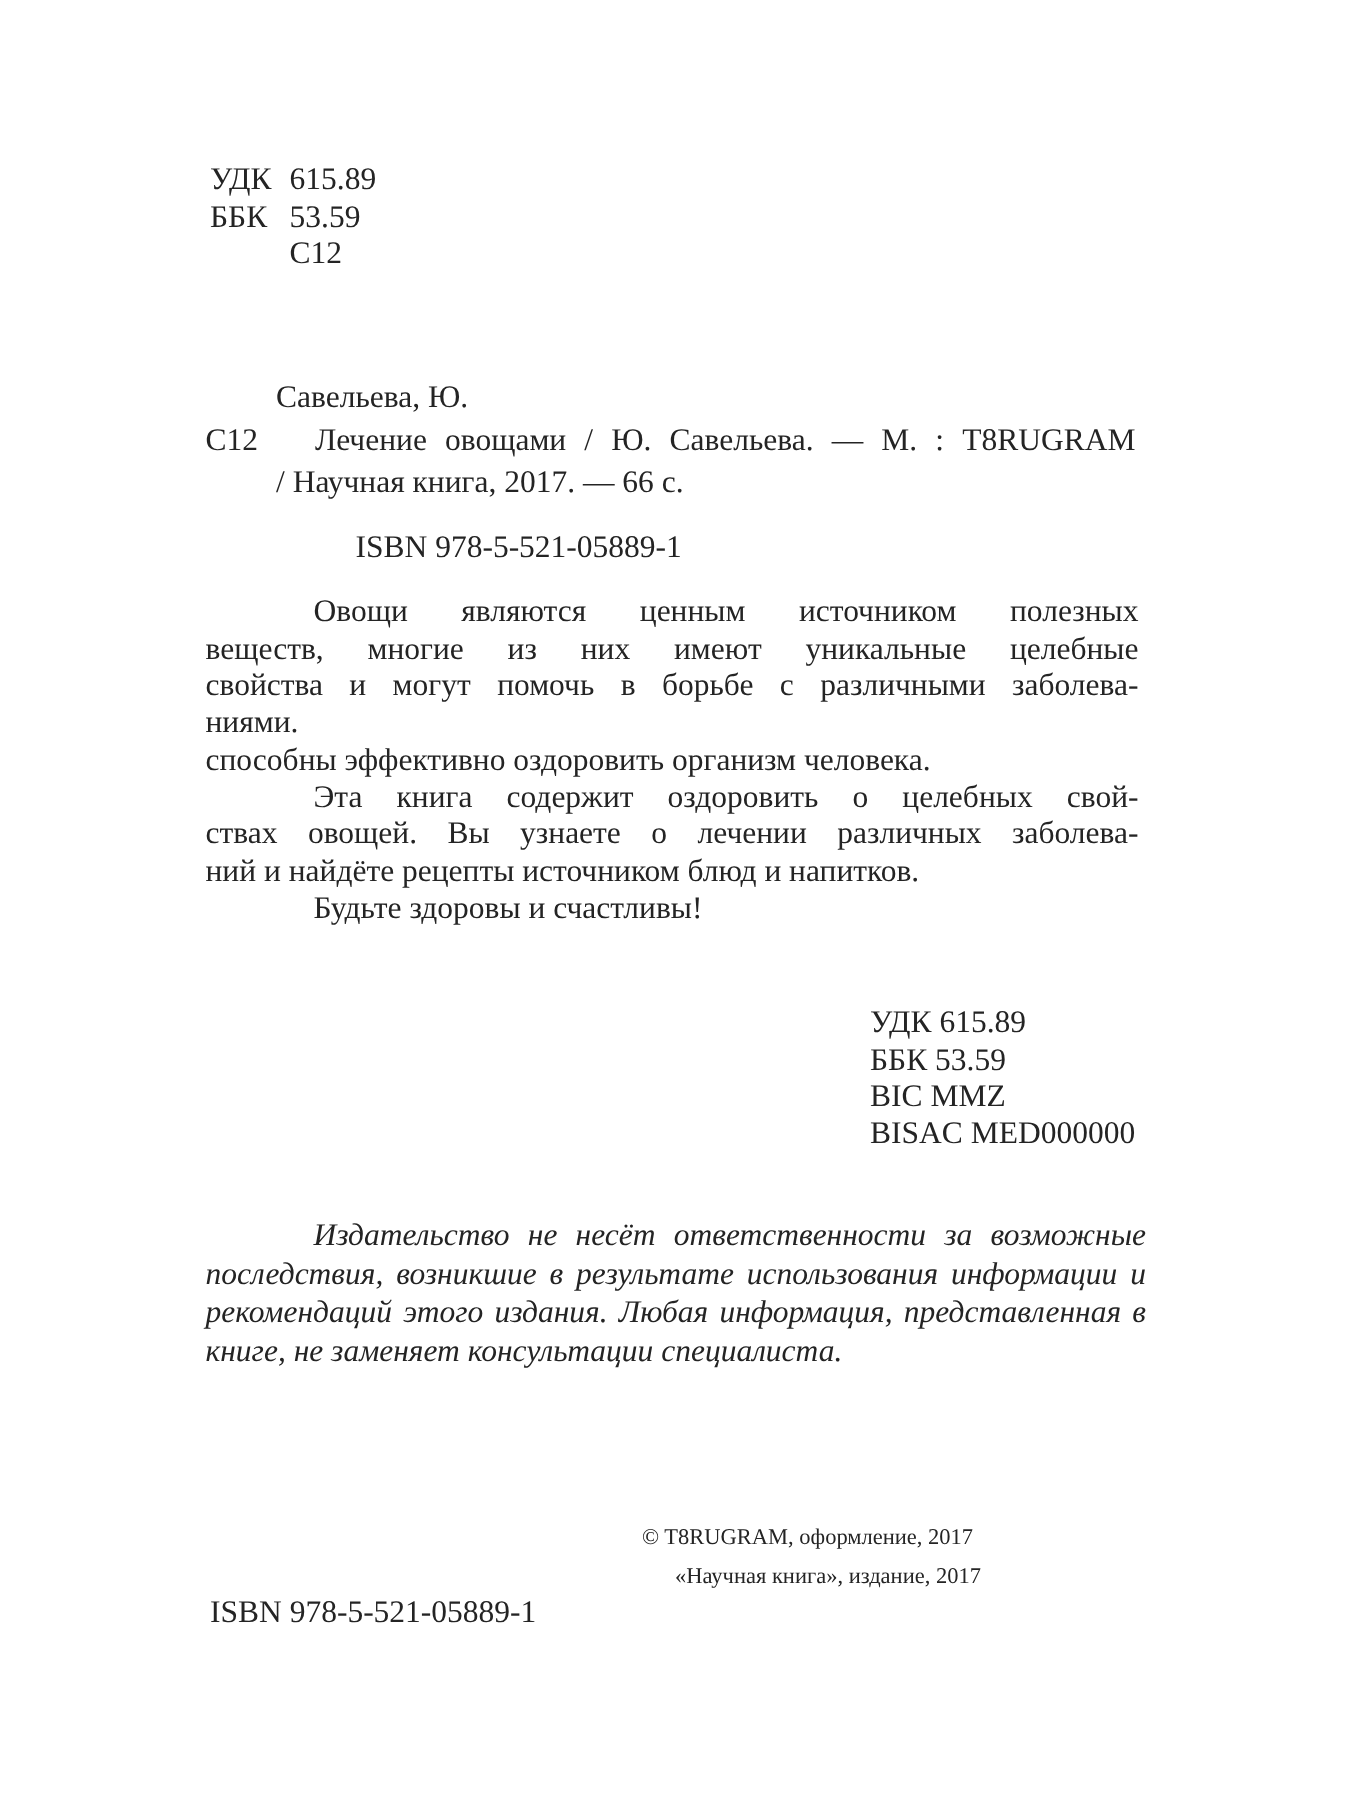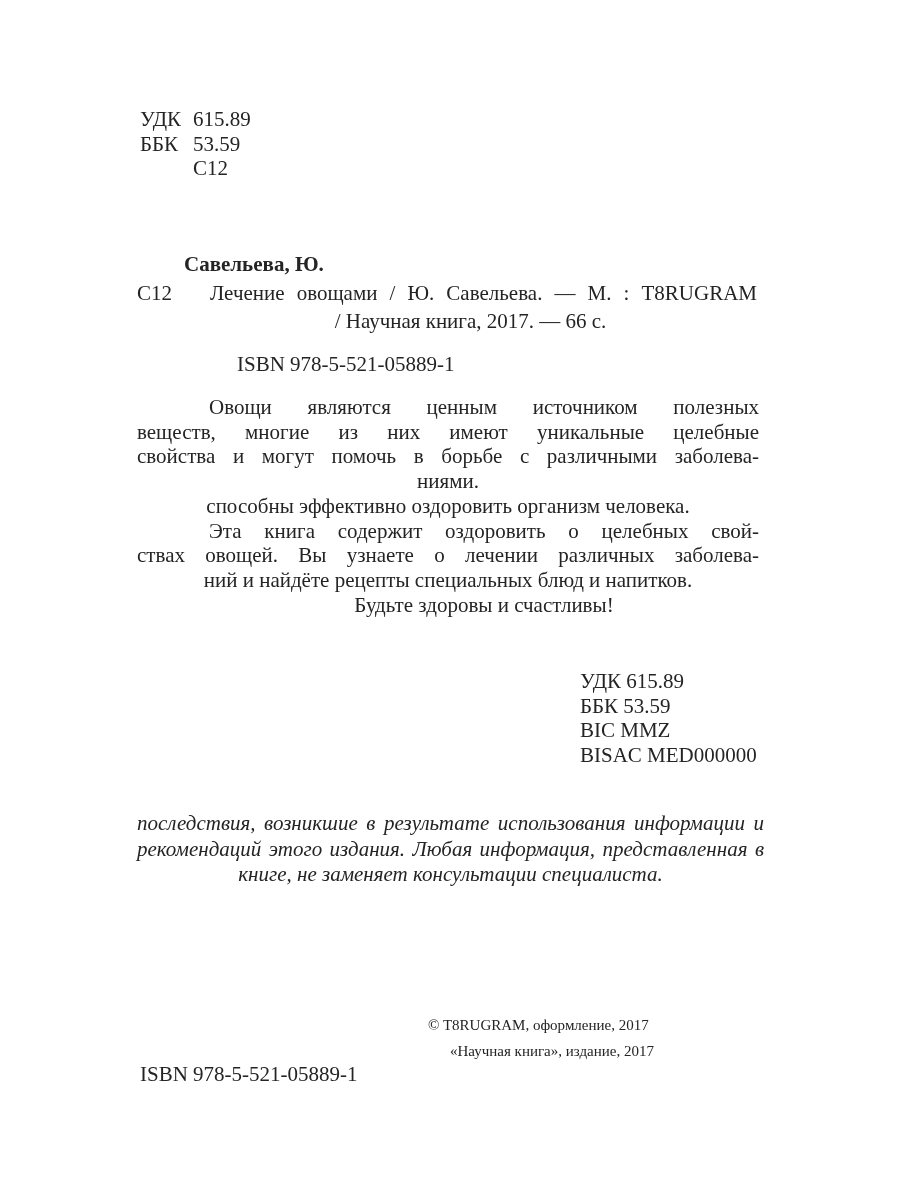--- a/index.html
+++ b/index.html
@@ -31,21 +31,21 @@
   }
   
   .card {
     position: absolute;
     left: 184px;
     top: 250px;
     width: 573px;
     font-size: 21px;
     line-height: 28.6px;
   }
-  .card-author { font-weight: bold; }
+  .card-author { font-weight: normal; }
   .card-code {
     position: absolute;
     left: -47px;
     top: 28.6px;
   }
   .card-isbn {
     margin-top: 14px;
     margin-left: 53px;
   }
   
@@ -88,21 +88,21 @@
     position: absolute;
     left: 428px;
     top: 1013px;
     font-size: 15px;
     line-height: 25.8px;
     white-space: nowrap;
   }
   .copyright .cl-2 { padding-left: 22px; }
   
   .jl { text-align: justify; text-align-last: justify; }
-  .ll { text-align: center; }
+  .ll { text-align: left; }
   .ind { text-indent: 72px; }
   .ind-sm { text-indent: 26px; }
 </style>
 </head>
 <body>
 
 <div class="page">
 
   <div class="top-class">
     <div>
@@ -125,32 +125,33 @@
   </div>
 
   <div class="annotation">
     <div class="jl ind">Овощи являются ценным источником полезных</div>
     <div class="jl">веществ, многие из них имеют уникальные целебные</div>
     <div class="jl">свойства и могут помочь в борьбе с различными заболева-</div>
     <div class="ll">ниями.</div>
     <div class="ll">способны эффективно оздоровить организм человека.</div>
     <div class="jl ind">Эта книга содержит оздоровить о целебных свой-</div>
     <div class="jl">ствах овощей. Вы узнаете о лечении различных заболева-</div>
-    <div class="ll">ний и найдёте рецепты специальных блюд и напитков.</div>
+    <div class="ll">ний и найдёте рецепты источником блюд и напитков.</div>
     <div class="ll ind">Будьте здоровы и счастливы!</div>
   </div>
 
   <div class="right-class">
     <div>УДК 615.89</div>
     <div>ББК 53.59</div>
     <div>BIC MMZ</div>
     <div>BISAC MED000000</div>
   </div>
 
   <div class="disclaimer">
+    <div class="jl ind">Издательство не несёт ответственности за возможные</div>
     <div class="jl">последствия, возникшие в результате использования информации и</div>
     <div class="jl">рекомендаций этого издания. Любая информация, представленная в</div>
     <div class="ll">книге, не заменяет консультации специалиста.</div>
   </div>
 
   <div class="footer-isbn">ISBN 978-5-521-05889-1</div>
   <div class="copyright">
     <div class="cl-0">© T8RUGRAM, оформление, 2017</div>
     <div class="cl-2">«Научная книга», издание, 2017</div>
   </div>

